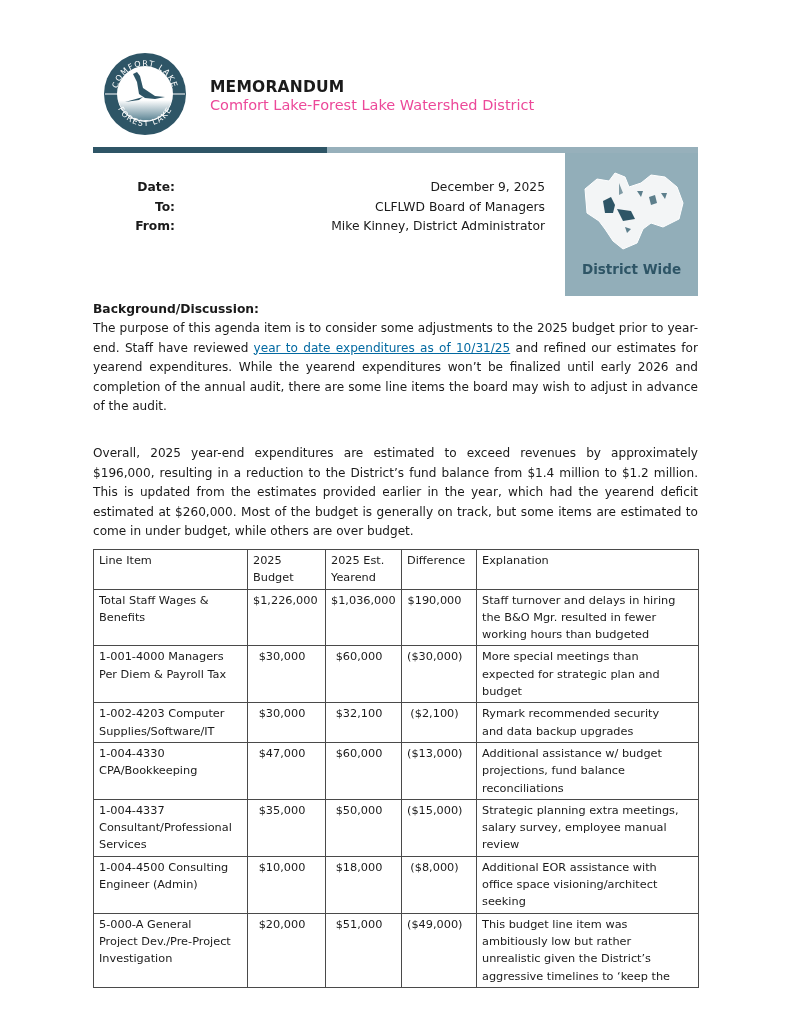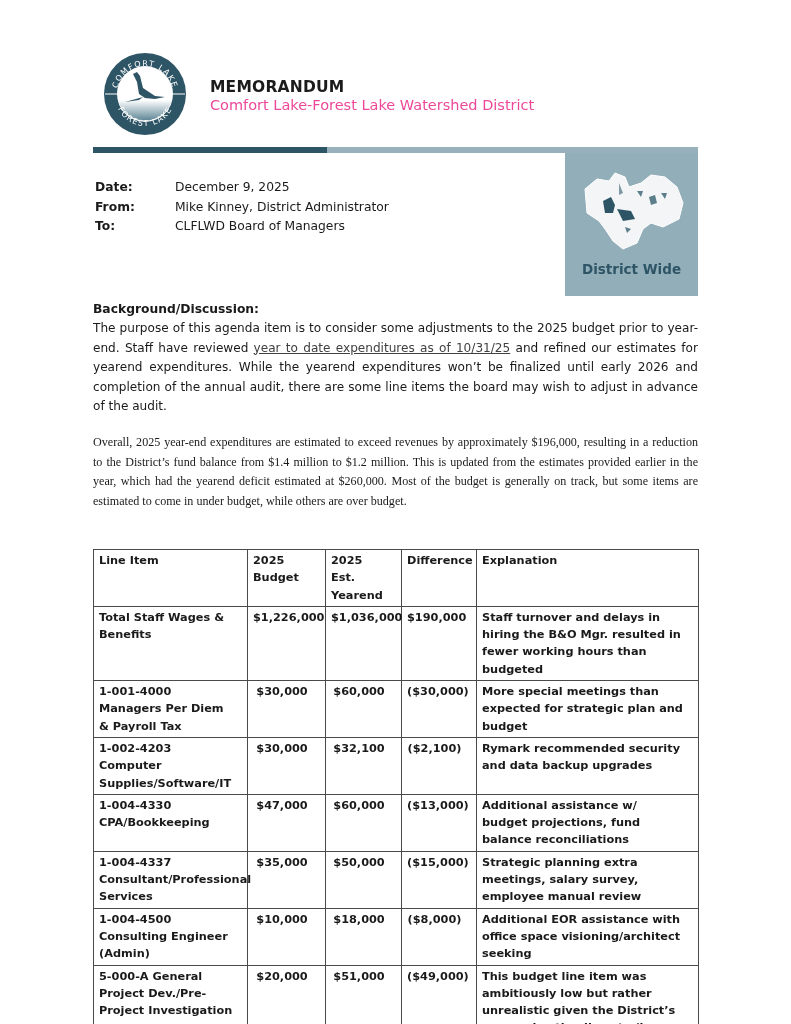--- a/index.html
+++ b/index.html
@@ -8,31 +8,31 @@
   .logo { position: absolute; left: 103px; top: 52px; width: 84px; height: 84px; }
   .title-block { position: absolute; left: 195px; top: 78px; margin-left: 15px; }
   .memo-title { font-family: "DejaVu Sans", sans-serif; font-weight: bold; font-size: 15.5px; color: #1b1b1b; letter-spacing: 0.2px; }
   .org-name { font-family: "DejaVu Sans", sans-serif; font-size: 14.5px; color: #ec4899; margin-top: 1px; }
   .bar-dark { position: absolute; left: 93px; top: 147px; width: 234px; height: 6px; background: #2e5566; }
   .bar-light { position: absolute; left: 327px; top: 147px; width: 371px; height: 6px; background: #97b0bb; }
   .district-box { position: absolute; left: 565px; top: 153px; width: 133px; height: 143px; background: #92aeb9; }
   .district-map { position: absolute; left: 14px; top: 16px; width: 108px; height: 82px; }
   .district-label { position: absolute; left: 0; right: 0; top: 108px; text-align: center;
                     font-family: "DejaVu Sans", sans-serif; font-weight: bold; font-size: 13.5px; color: #2e5566; }
-  .meta { position: absolute; left: 95px; top: 178px; font-size: 12.3px; }
+  .meta { position: absolute; left: 95px; top: 178px; font-size: 12.3px; text-align: right; }
   .meta-row { display: flex; line-height: 19.5px; }
   .meta-label { width: 80px; font-weight: bold; }
   .meta-value { width: 370px; }
   .section-head { position: absolute; left: 93px; top: 302px; font-weight: bold; font-size: 12.3px; }
   .para { position: absolute; left: 93px; width: 605px; font-size: 12.1px; line-height: 19.5px; text-align: justify; }
   .p1 { top: 319px; }
-  .p2 { top: 433px; font-family: Liberation Serif, serif; }
-  .para a { color: #404040; text-decoration: underline; }
+  .p2 { top: 444px; }
+  .para a { color: #0369a1; text-decoration: underline; }
   table.budget { position: absolute; left: 93px; top: 549px; width: 605px; border-collapse: collapse; font-size: 11.3px; table-layout: fixed; }
-  table.budget th, table.budget td { border: 1px solid #4a4a4a; padding: 2px 14px 2px 5px; vertical-align: top; line-height: 17.3px; font-weight: bold; text-align: left; }
+  table.budget th, table.budget td { border: 1px solid #4a4a4a; padding: 2px 14px 2px 5px; vertical-align: top; line-height: 17.3px; font-weight: normal; text-align: left; }
   table.budget td.num { text-align: center; }
   col.c1 { width: 154px; } col.c2 { width: 78px; } col.c3 { width: 76px; } col.c4 { width: 75px; } col.c5 { width: 222px; }
 </style>
 </head>
 <body>
 
 <div class="logo">
   <svg width="84" height="84" viewBox="0 0 84 84">
     <defs>
       <path id="arcTop" d="M 14 42 A 28 28 0 0 1 70 42"></path>
@@ -74,26 +74,26 @@
   </svg>
   <div class="district-label">District Wide</div>
 </div>
 
 <div class="meta">
   <div class="meta-row">
     <div class="meta-label">Date:</div>
     <div class="meta-value">December 9, 2025</div>
   </div>
   <div class="meta-row">
+    <div class="meta-label">To:</div>
+    <div class="meta-value">CLFLWD Board of Managers</div>
+  </div>
+  <div class="meta-row">
     <div class="meta-label">From:</div>
     <div class="meta-value">Mike Kinney, District Administrator</div>
-  </div>
-  <div class="meta-row">
-    <div class="meta-label">To:</div>
-    <div class="meta-value">CLFLWD Board of Managers</div>
   </div>
 </div>
 
 <div class="section-head">Background/Discussion:</div>
 
 <div class="para p1"><span>The purpose of this agenda item is to consider some adjustments to the 2025 budget prior to year-end. Staff have reviewed </span><a href="#">year to date expenditures as of 10/31/25</a><span> and refined our estimates for yearend expenditures. While the yearend expenditures won’t be finalized until early 2026 and completion of the annual audit, there are some line items the board may wish to adjust in advance of the audit.</span></div>
 
 <div class="para p2">Overall, 2025 year-end expenditures are estimated to exceed revenues by approximately $196,000, resulting in a reduction to the District’s fund balance from $1.4 million to $1.2 million. This is updated from the estimates provided earlier in the year, which had the yearend deficit estimated at $260,000. Most of the budget is generally on track, but some items are estimated to come in under budget, while others are over budget.</div>
 
 <table class="budget">

